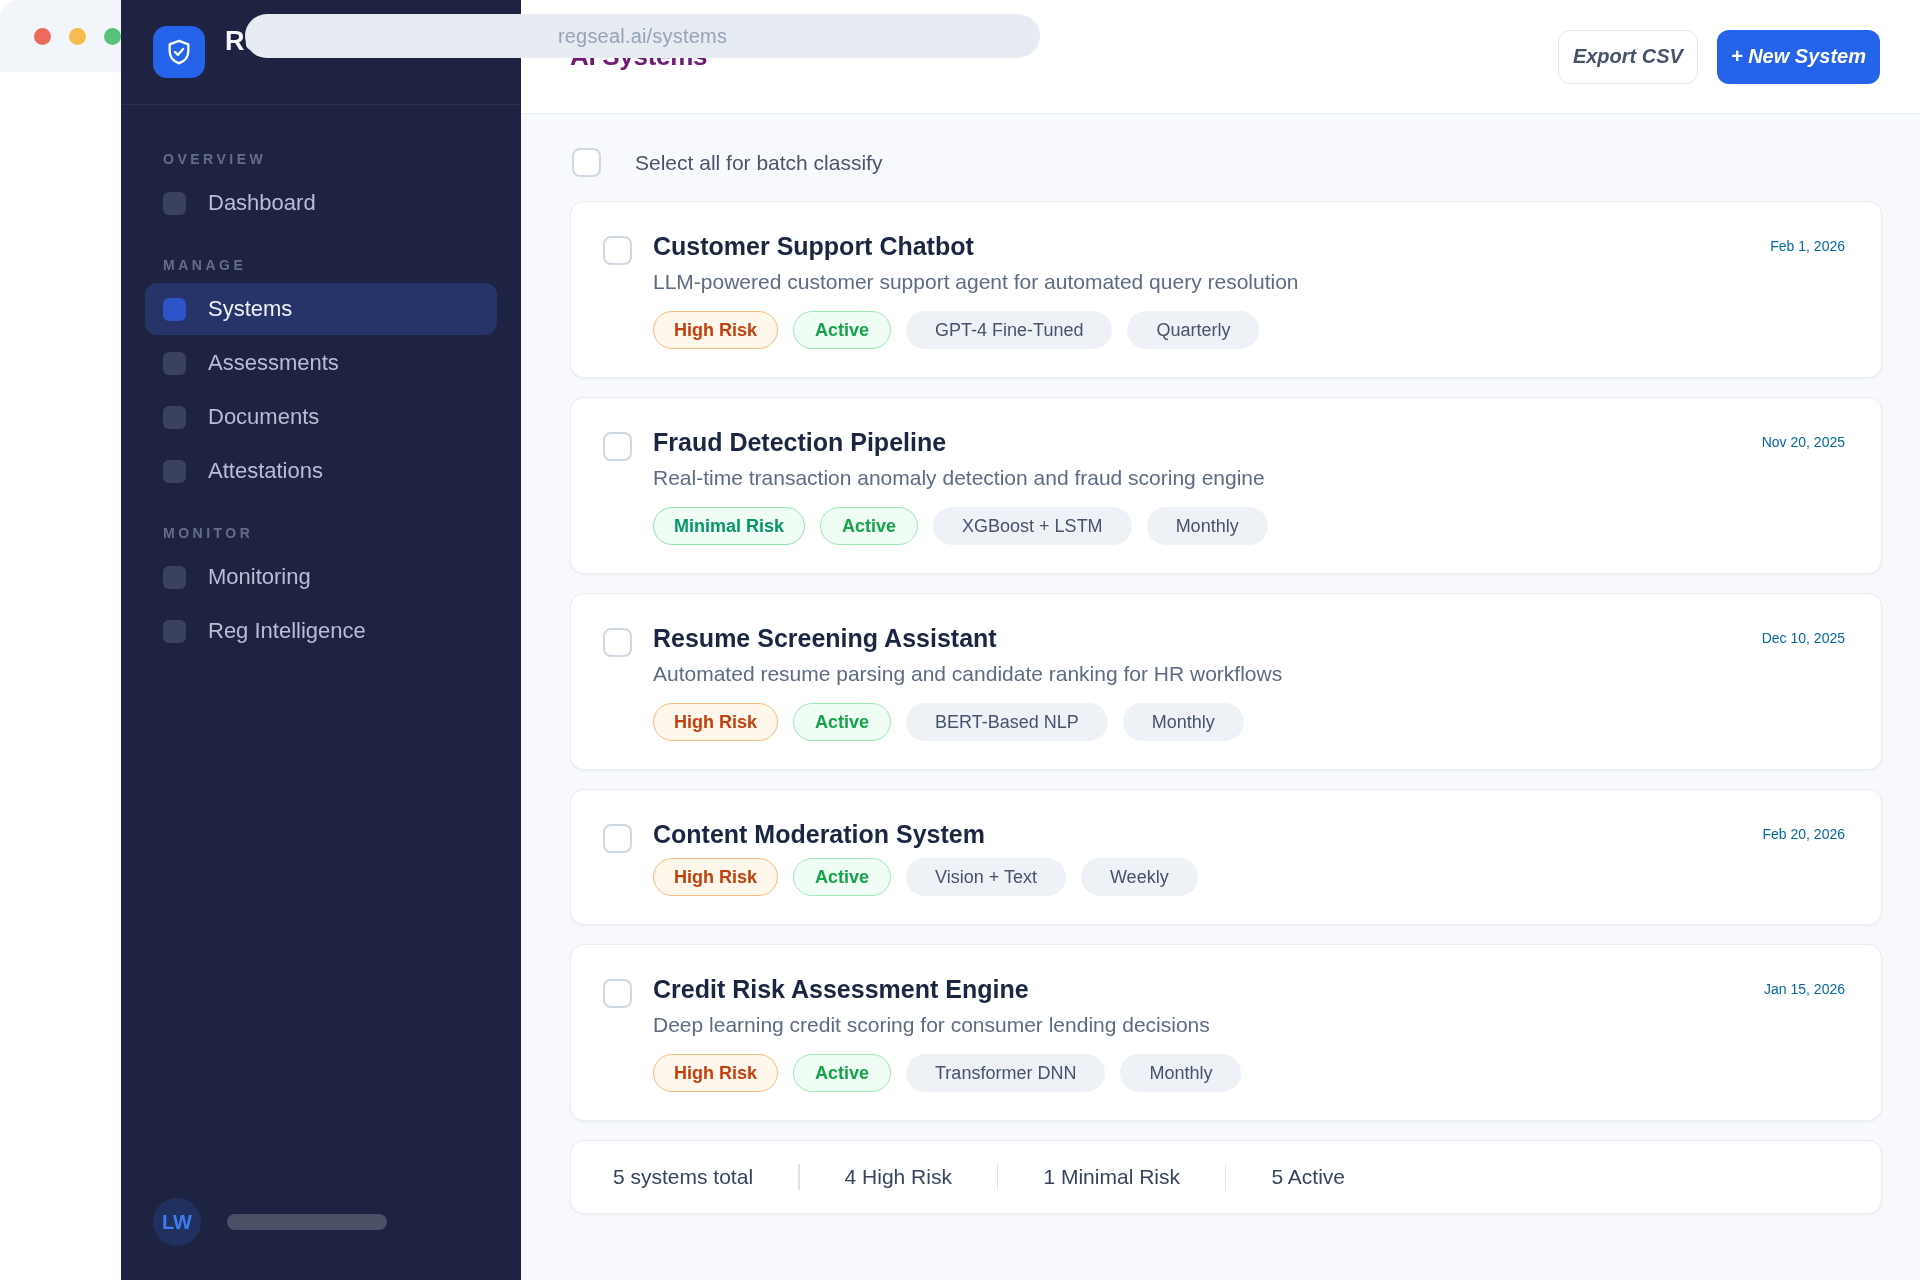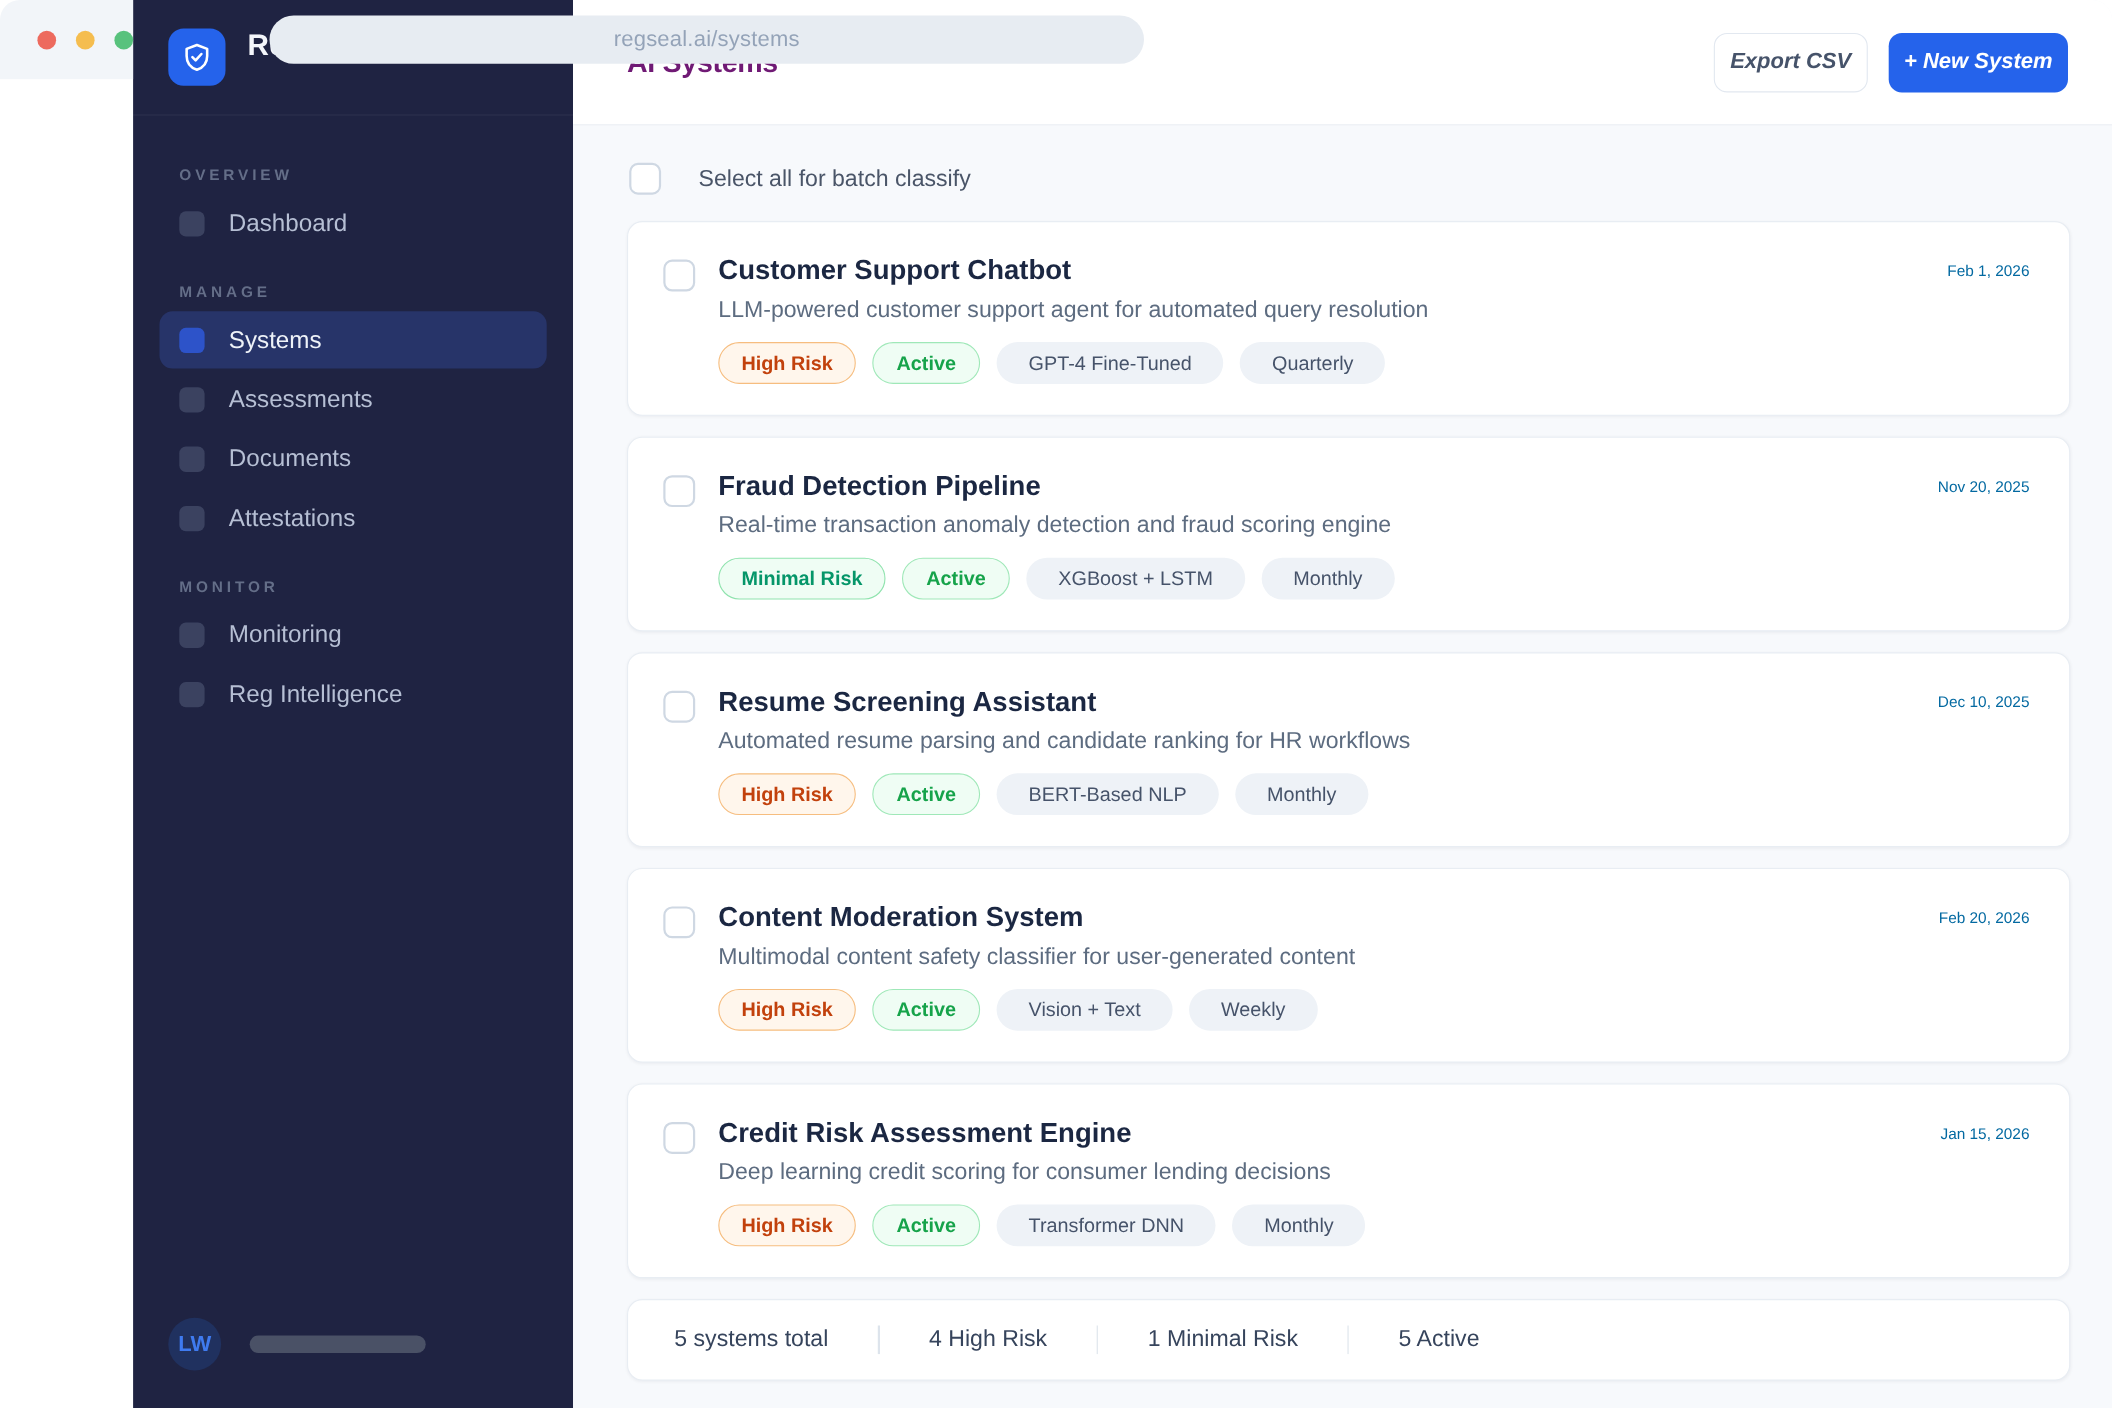--- a/index.html
+++ b/index.html
@@ -192,21 +192,20 @@
         <span class="badge gray">Monthly</span>
       </div>
     </div>
     <div class="card-date">Dec 10, 2025</div>
   </div>
 
   <div class="card">
     <div class="checkbox"></div>
     <div class="card-body">
       <div class="card-title">Content Moderation System</div>
-      <div class="card-desc">Multimodal content safety classifier for user-generated content</div>
       <div class="badges">
         <span class="badge risk-high">High Risk</span>
         <span class="badge status-active">Active</span>
         <span class="badge gray">Vision + Text</span>
         <span class="badge gray">Weekly</span>
       </div>
     </div>
     <div class="card-date">Feb 20, 2026</div>
   </div>
 

